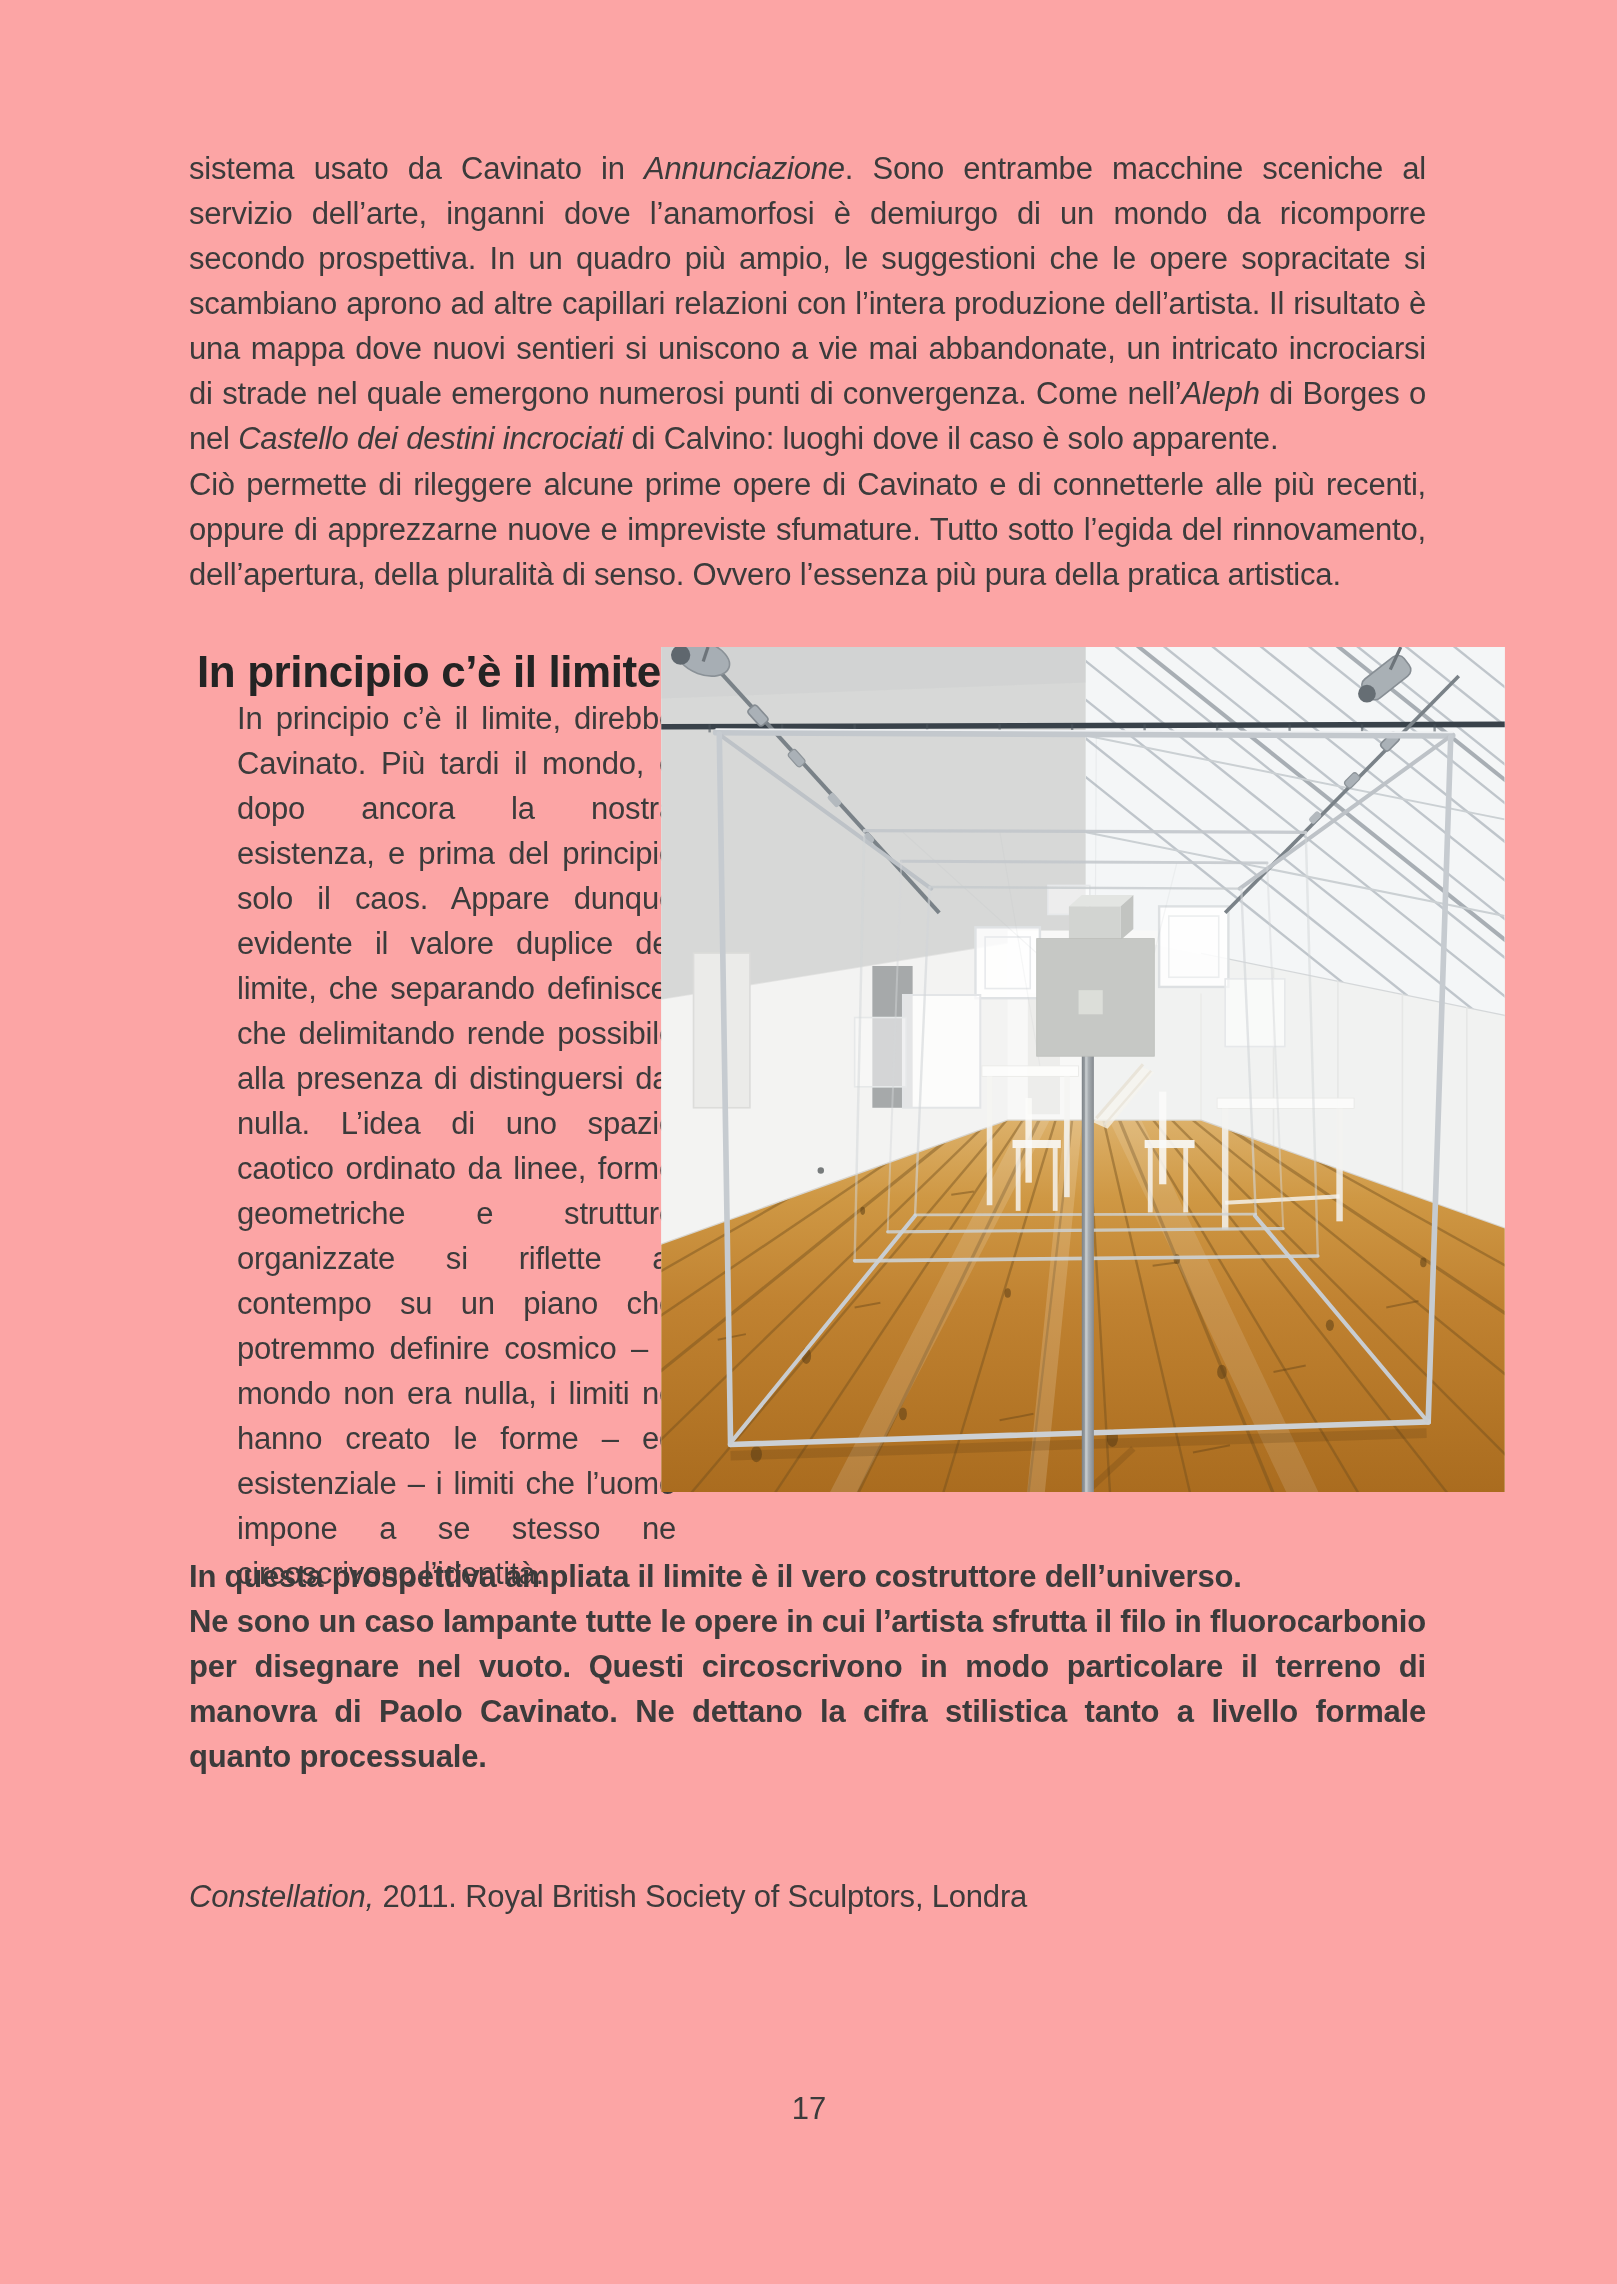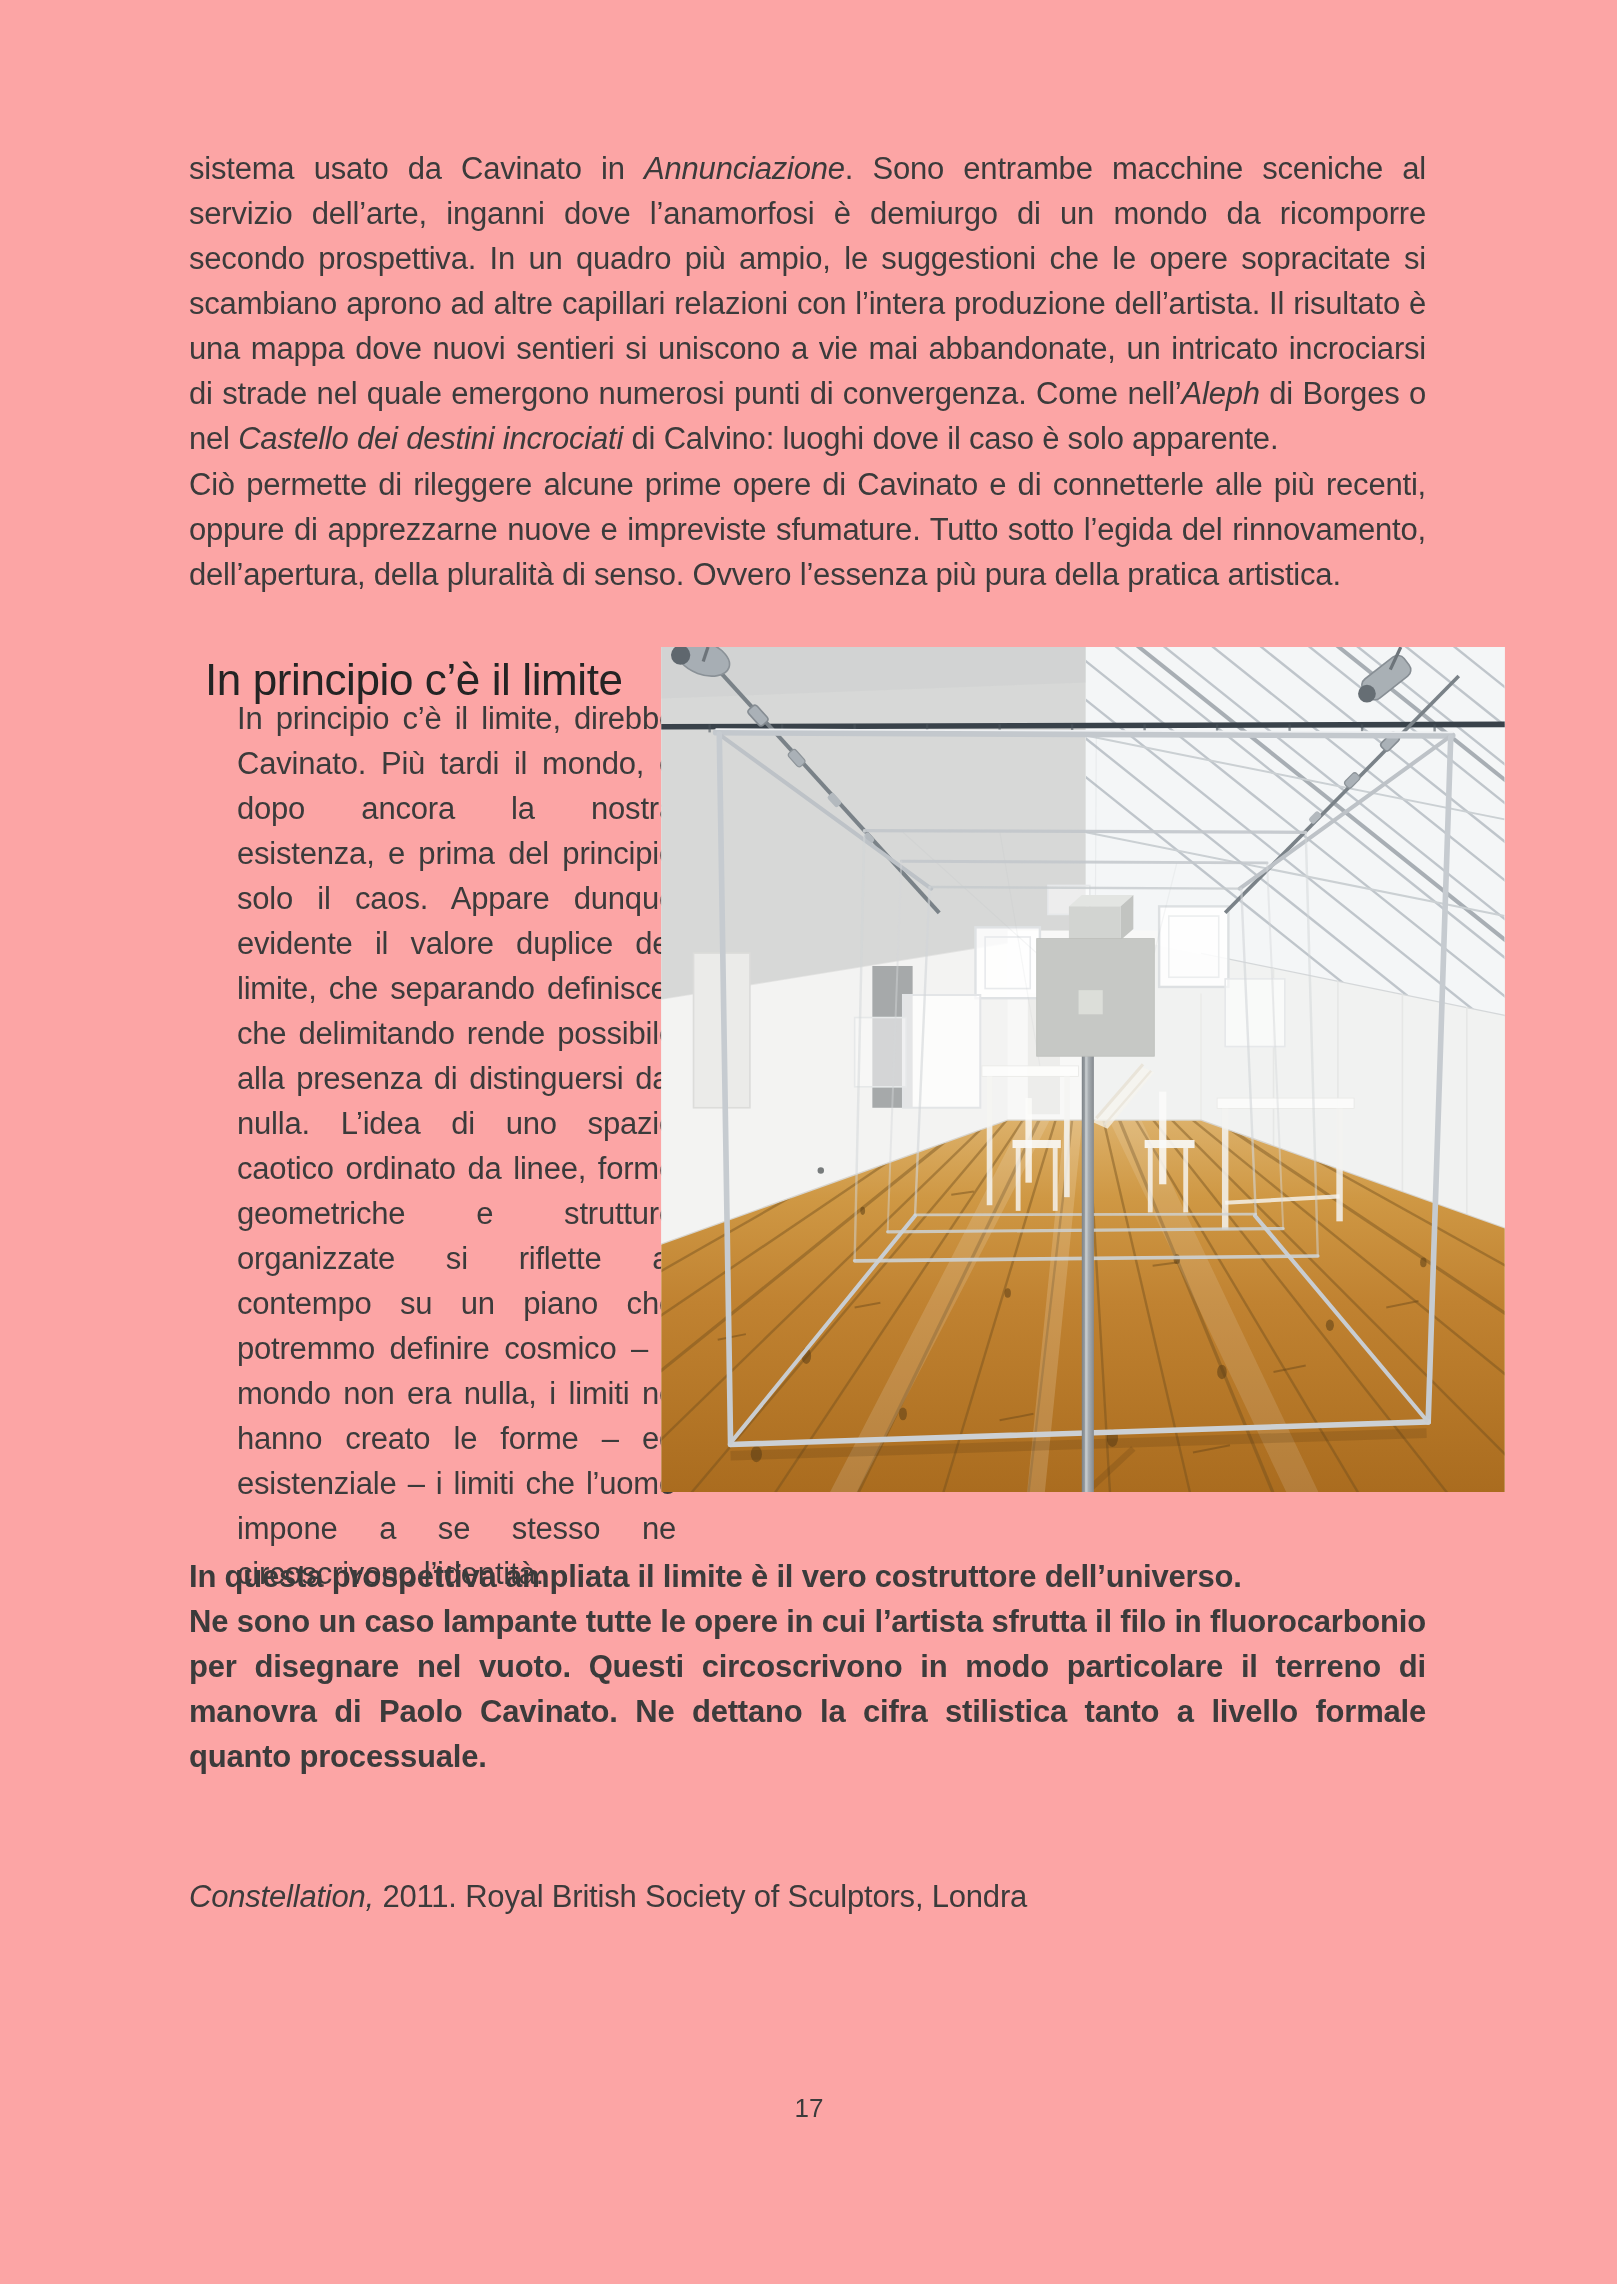--- a/index.html
+++ b/index.html
@@ -4,31 +4,31 @@
 <style>
   html,body{margin:0;padding:0;background:#ffffff;}
   .page{
     position:relative;width:1618px;height:2284px;background:#fca5a5;
     font-family:"Liberation Sans",sans-serif;color:#3b3b3b;overflow:hidden;
   }
   .page p{margin:0;}
   .body-text{font-size:31px;line-height:45px;text-align:justify;letter-spacing:-0.2px;}
   #p1{position:absolute;left:189px;top:146px;width:1237px;}
   #p2{position:absolute;left:189px;top:462px;width:1237px;}
-  #heading{position:absolute;left:189px;top:640px;margin:16px;font-size:44px;font-weight:400;
+  #heading{position:absolute;left:189px;top:640px;margin:8px;font-size:44px;font-weight:700;
            color:#242424;letter-spacing:-0.4px;line-height:1.1;}
   #col{position:absolute;left:189px;top:696px;width:439px;font-size:31px;line-height:45px;
        text-align:justify;letter-spacing:-0.2px;margin-left:48px;}
   #figure{position:absolute;left:661px;top:647px;width:844px;height:845px;margin:0;}
   #figure svg{display:block;width:100%;height:100%;}
   #p4{position:absolute;left:189px;top:1554px;width:1237px;font-weight:bold;}
   #p5{position:absolute;left:189px;top:1599px;width:1237px;font-weight:bold;}
   #caption{position:absolute;left:189px;top:1858px;width:1241px;font-size:31px;line-height:44px;
            letter-spacing:-0.2px;margin-top:17px;}
-  #pagenum{position:absolute;left:0;top:2093px;width:100%;text-align:center;font-size:26px;
+  #pagenum{position:absolute;left:0;top:2093px;width:100%;text-align:center;font-size:31px;
            line-height:31px;color:#3b3b3b;}
   i{font-style:italic;}
 </style>
 </head>
 <body>
 
 <div class="page">
 
   <p id="p1" class="body-text"><span>sistema usato da Cavinato in </span><i>Annunciazione</i><span>. Sono entrambe macchine sceniche al servizio dell’arte, inganni dove l’anamorfosi è demiurgo di un mondo da ricomporre secondo prospettiva. In un quadro più ampio, le suggestioni che le opere sopracitate si scambiano aprono ad altre capillari relazioni con l’intera produzione dell’artista. Il risultato è una mappa dove nuovi sentieri si uniscono a vie mai abbandonate, un intricato incrociarsi di strade nel quale emergono numerosi punti di convergenza. Come nell’</span><i>Aleph</i><span> di Borges o nel </span><i>Castello dei destini incrociati</i><span> di Calvino: luoghi dove il caso è solo apparente.</span></p>
 

